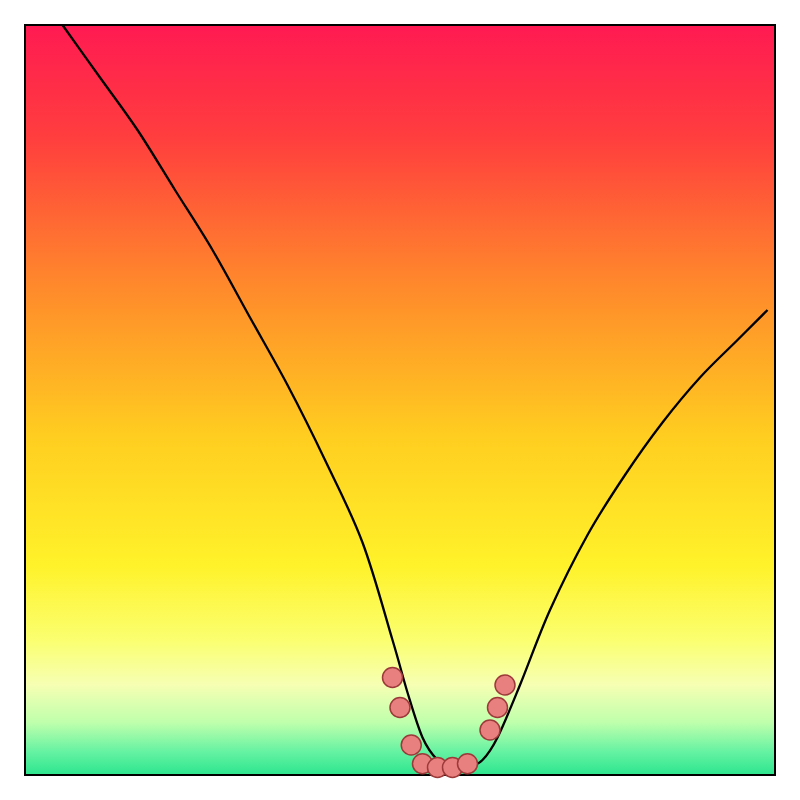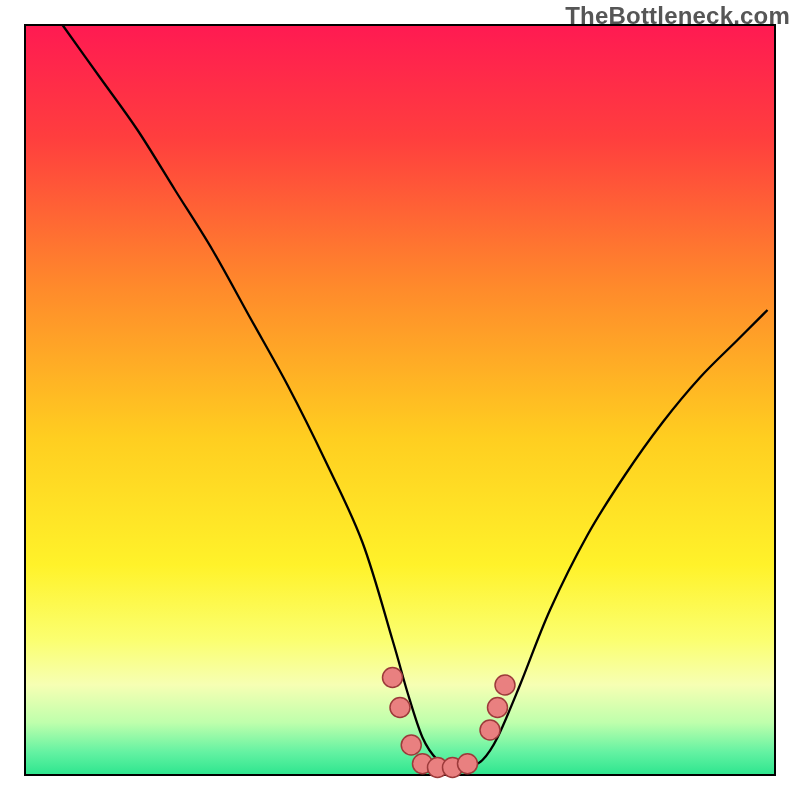--- a/index.html
+++ b/index.html
@@ -31,21 +31,20 @@
     left: 0;
     top: 0;
     width: 800px;
     height: 800px;
   }
 </style>
 </head>
 <body>
 <div class="wrap">
 
-  <div class="attribution">TheBottleneck.com</div>
 
   <svg class="plot" viewBox="0 0 800 800">
     <defs>
       <linearGradient id="bg-grad" x1="0" y1="0" x2="0" y2="1">
           <stop offset="0%" stop-color="#ff1a52"></stop>
           <stop offset="15%" stop-color="#ff3e3e"></stop>
           <stop offset="35%" stop-color="#ff8a2b"></stop>
           <stop offset="55.00000000000001%" stop-color="#ffce20"></stop>
           <stop offset="72%" stop-color="#fff22a"></stop>
           <stop offset="82%" stop-color="#fbff70"></stop>

